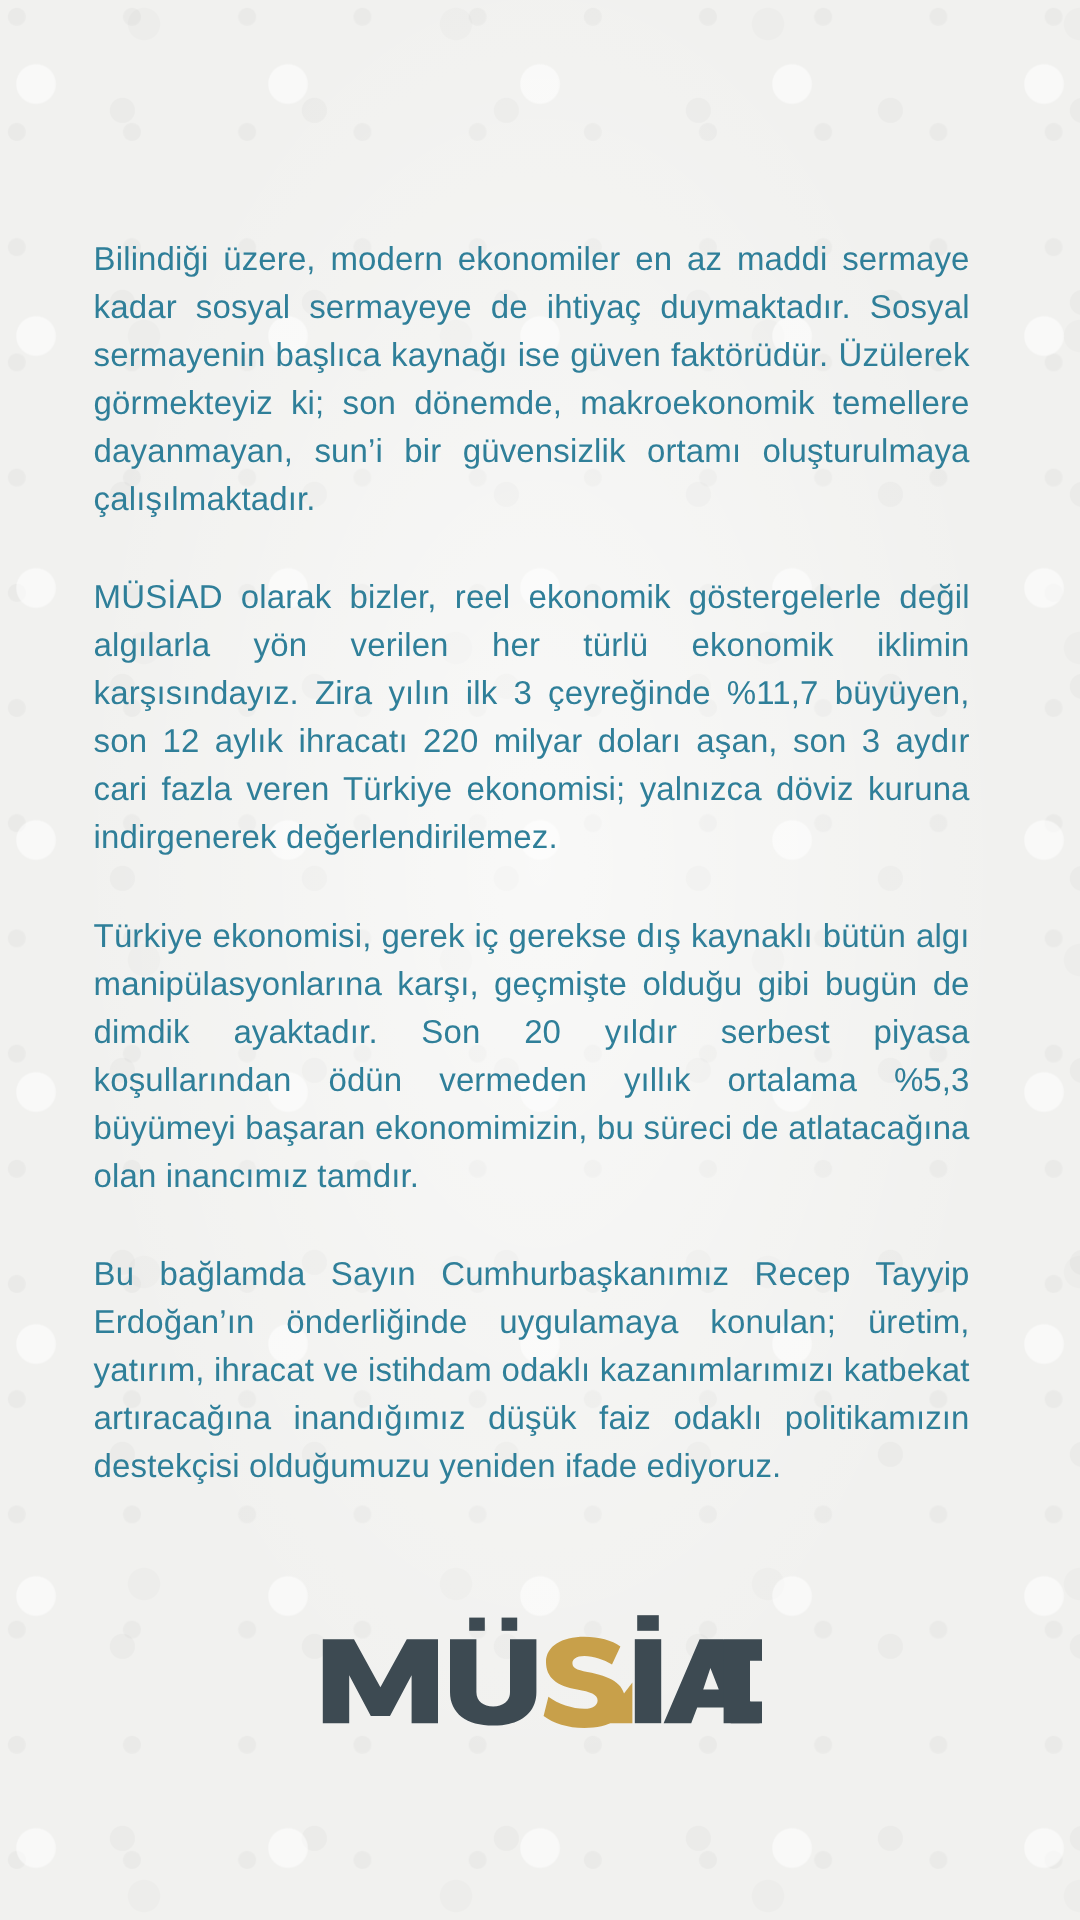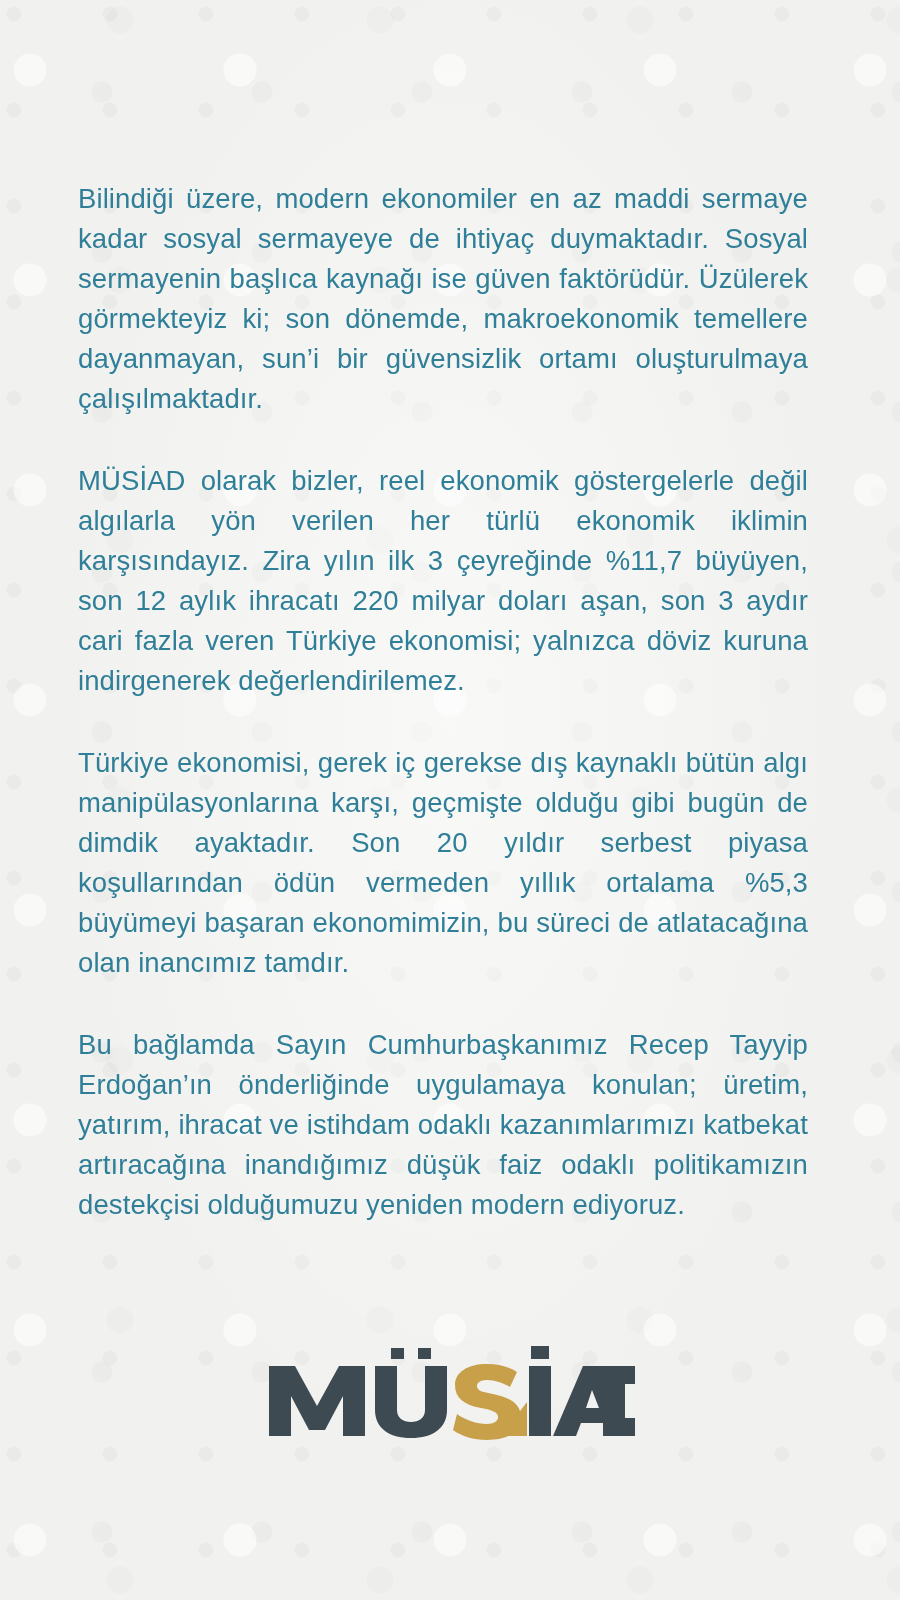--- a/index.html
+++ b/index.html
@@ -45,21 +45,21 @@
   #vignette {
     position: absolute;
     inset: 0;
     background: radial-gradient(ellipse at 50% 45%, rgba(255,255,255,0.55) 0%, rgba(255,255,255,0.0) 62%);
     pointer-events: none;
   }
 
   #content {
     position: absolute;
     left: 78px;
-    top: 179px;
+    top: 196px;
     width: 730px;
   }
 
   .para {
     color: #2f7f99;
     font-size: 27.5px;
     line-height: 40px;
     text-align: justify;
     margin: 0 0 42px 0;
     letter-spacing: 0.1px;
@@ -89,21 +89,21 @@
 
 <div id="page">
   <div id="texture"></div>
   <div id="texture2"></div>
   <div id="vignette"></div>
 
   <div id="content">
     <p class="para">Bilindiği üzere, modern ekonomiler en az maddi sermaye kadar sosyal sermayeye de ihtiyaç duymaktadır. Sosyal sermayenin başlıca kaynağı ise güven faktörüdür. Üzülerek görmekteyiz ki; son dönemde, makroekonomik temellere dayanmayan, sun’i bir güvensizlik ortamı oluşturulmaya çalışılmaktadır.</p>
     <p class="para">MÜSİAD olarak bizler, reel ekonomik göstergelerle değil algılarla yön verilen her türlü ekonomik iklimin karşısındayız. Zira yılın ilk 3 çeyreğinde %11,7 büyüyen, son 12 aylık ihracatı 220 milyar doları aşan, son 3 aydır cari fazla veren Türkiye ekonomisi; yalnızca döviz kuruna indirgenerek değerlendirilemez.</p>
     <p class="para">Türkiye ekonomisi, gerek iç gerekse dış kaynaklı bütün algı manipülasyonlarına karşı, geçmişte olduğu gibi bugün de dimdik ayaktadır. Son 20 yıldır serbest piyasa koşullarından ödün vermeden yıllık ortalama %5,3 büyümeyi başaran ekonomimizin, bu süreci de atlatacağına olan inancımız tamdır.</p>
-    <p class="para">Bu bağlamda Sayın Cumhurbaşkanımız Recep Tayyip Erdoğan’ın önderliğinde uygulamaya konulan; üretim, yatırım, ihracat ve istihdam odaklı kazanımlarımızı katbekat artıracağına inandığımız düşük faiz odaklı politikamızın destekçisi olduğumuzu yeniden modern ediyoruz.</p>
+    <p class="para">Bu bağlamda Sayın Cumhurbaşkanımız Recep Tayyip Erdoğan’ın önderliğinde uygulamaya konulan; üretim, yatırım, ihracat ve istihdam odaklı kazanımlarımızı katbekat artıracağına inandığımız düşük faiz odaklı politikamızın destekçisi olduğumuzu yeniden ifade ediyoruz.</p>
   </div>
 
   <div id="logo-wrap">
     <svg id="logo" viewBox="0 0 370 110" aria-label="MÜSİAD">
 
       <path d="M4 96 L4 26 L30 26 L52 66 L74 26 L100 26 L100 96 L78 96 L78 56 L60 90 L44 90 L26 56 L26 96 Z" fill="#3d4a52"></path>
 
       <path d="M110 26 L132 26 L132 70 C132 78 138 82 146 82 C154 82 160 78 160 70 L160 26 L182 26 L182 70 C182 88 168 98 146 98 C124 98 110 88 110 70 Z" fill="#3d4a52"></path>
       <rect x="126" y="8" width="13" height="11" fill="#3d4a52"></rect>
       <rect x="153" y="8" width="13" height="11" fill="#3d4a52"></rect>

